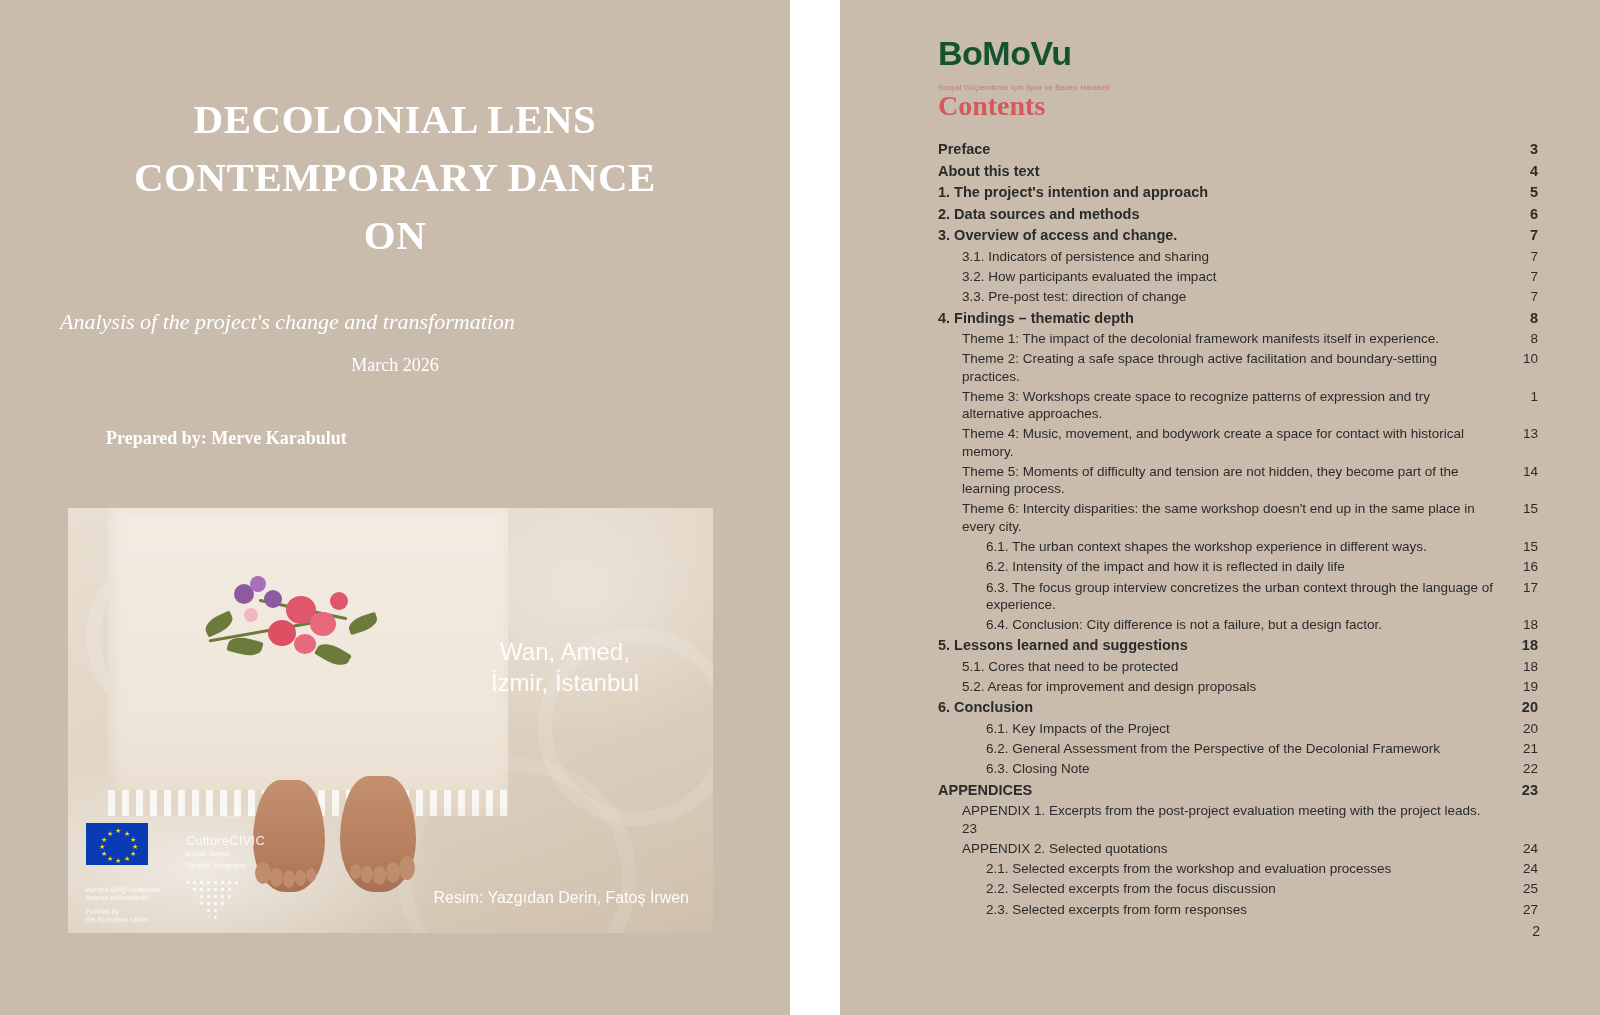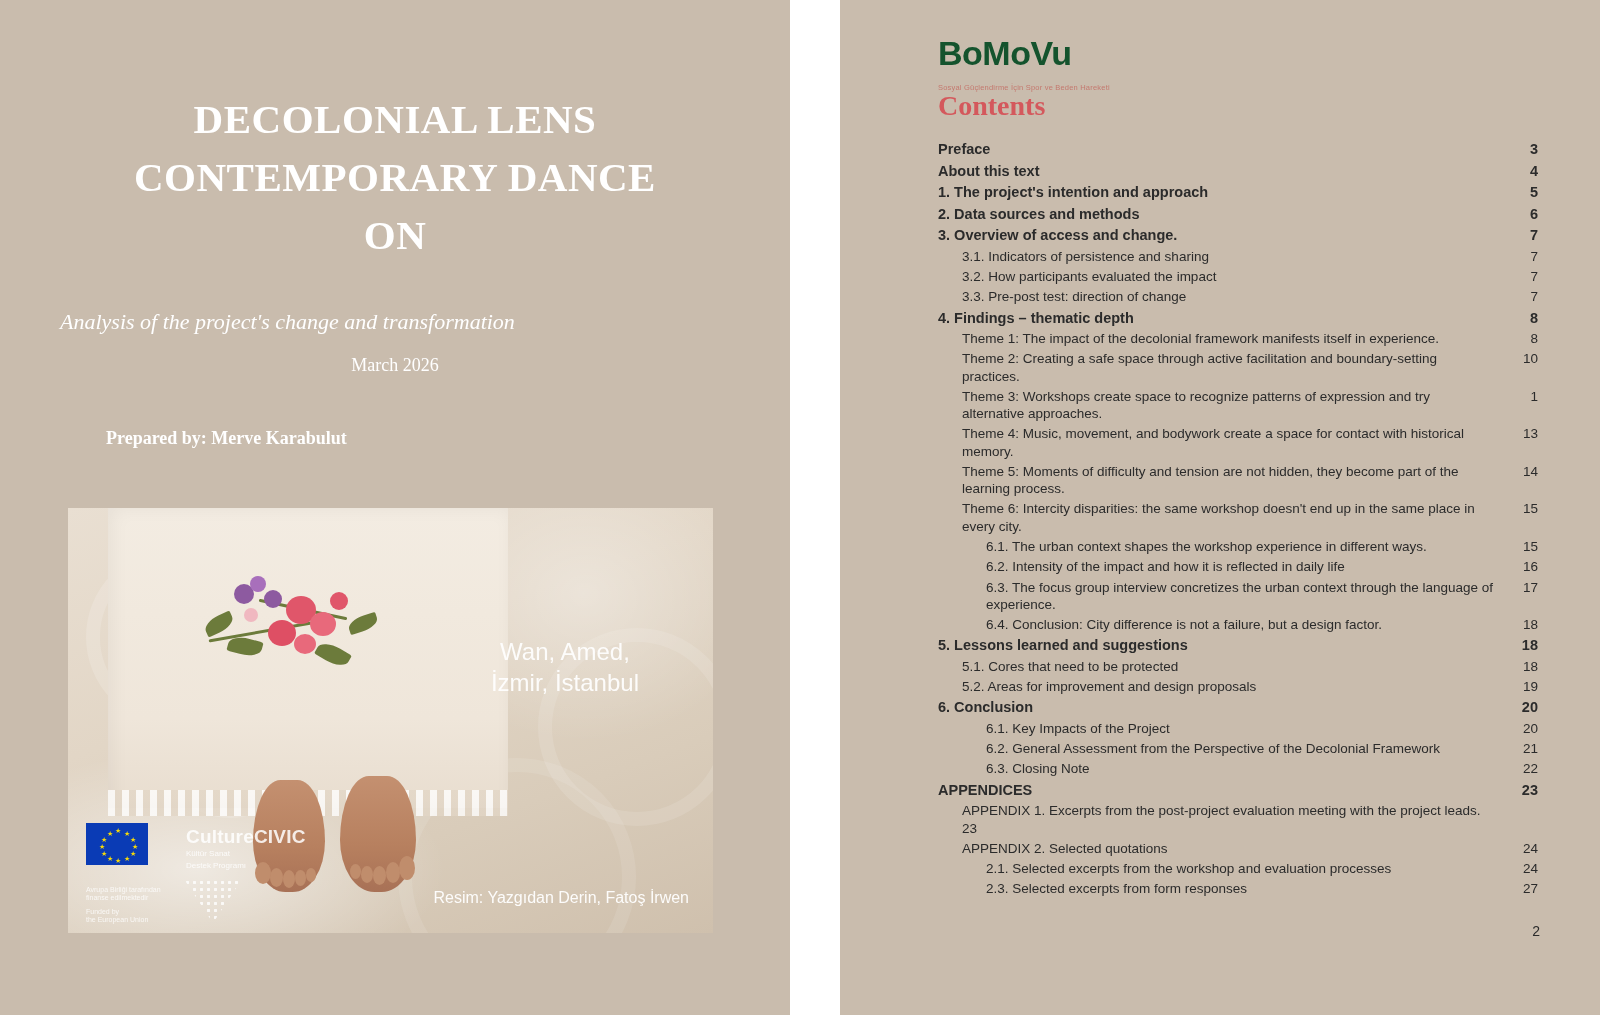--- a/index.html
+++ b/index.html
@@ -218,22 +218,22 @@
     line-height: 1.25;
   }
   .culturecivic {
     position: absolute;
     left: 118px;
     bottom: 62px;
     color: rgba(255,255,255,0.85);
     font-family: "Liberation Sans", sans-serif;
   }
   .cc-name {
-    font-size: 19px;
-    font-weight: bold;
+    font-size: 13px;
+    font-weight: normal;
     letter-spacing: 0.2px;
   }
   .cc-sub {
     font-size: 8px;
     line-height: 1.3;
     margin-top: 1px;
   }
   .cc-dots {
     position: absolute;
     left: 116px;
@@ -558,20 +558,24 @@
         </div>
         <div class="toc-row lvl1">
           <div class="toc-label">APPENDIX 2. Selected quotations</div>
           <div class="toc-page-num">24</div>
         </div>
         <div class="toc-row lvl2">
           <div class="toc-label">2.1. Selected excerpts from the workshop and evaluation processes</div>
           <div class="toc-page-num">24</div>
         </div>
         <div class="toc-row lvl2">
+          <div class="toc-label">2.2. Selected excerpts from the focus discussion</div>
+          <div class="toc-page-num">25</div>
+        </div>
+        <div class="toc-row lvl2">
           <div class="toc-label">2.3. Selected excerpts from form responses</div>
           <div class="toc-page-num">27</div>
         </div>
       </div>
 
     <div class="toc-footer-page">2</div>
   </div>
 
 </div>
 

